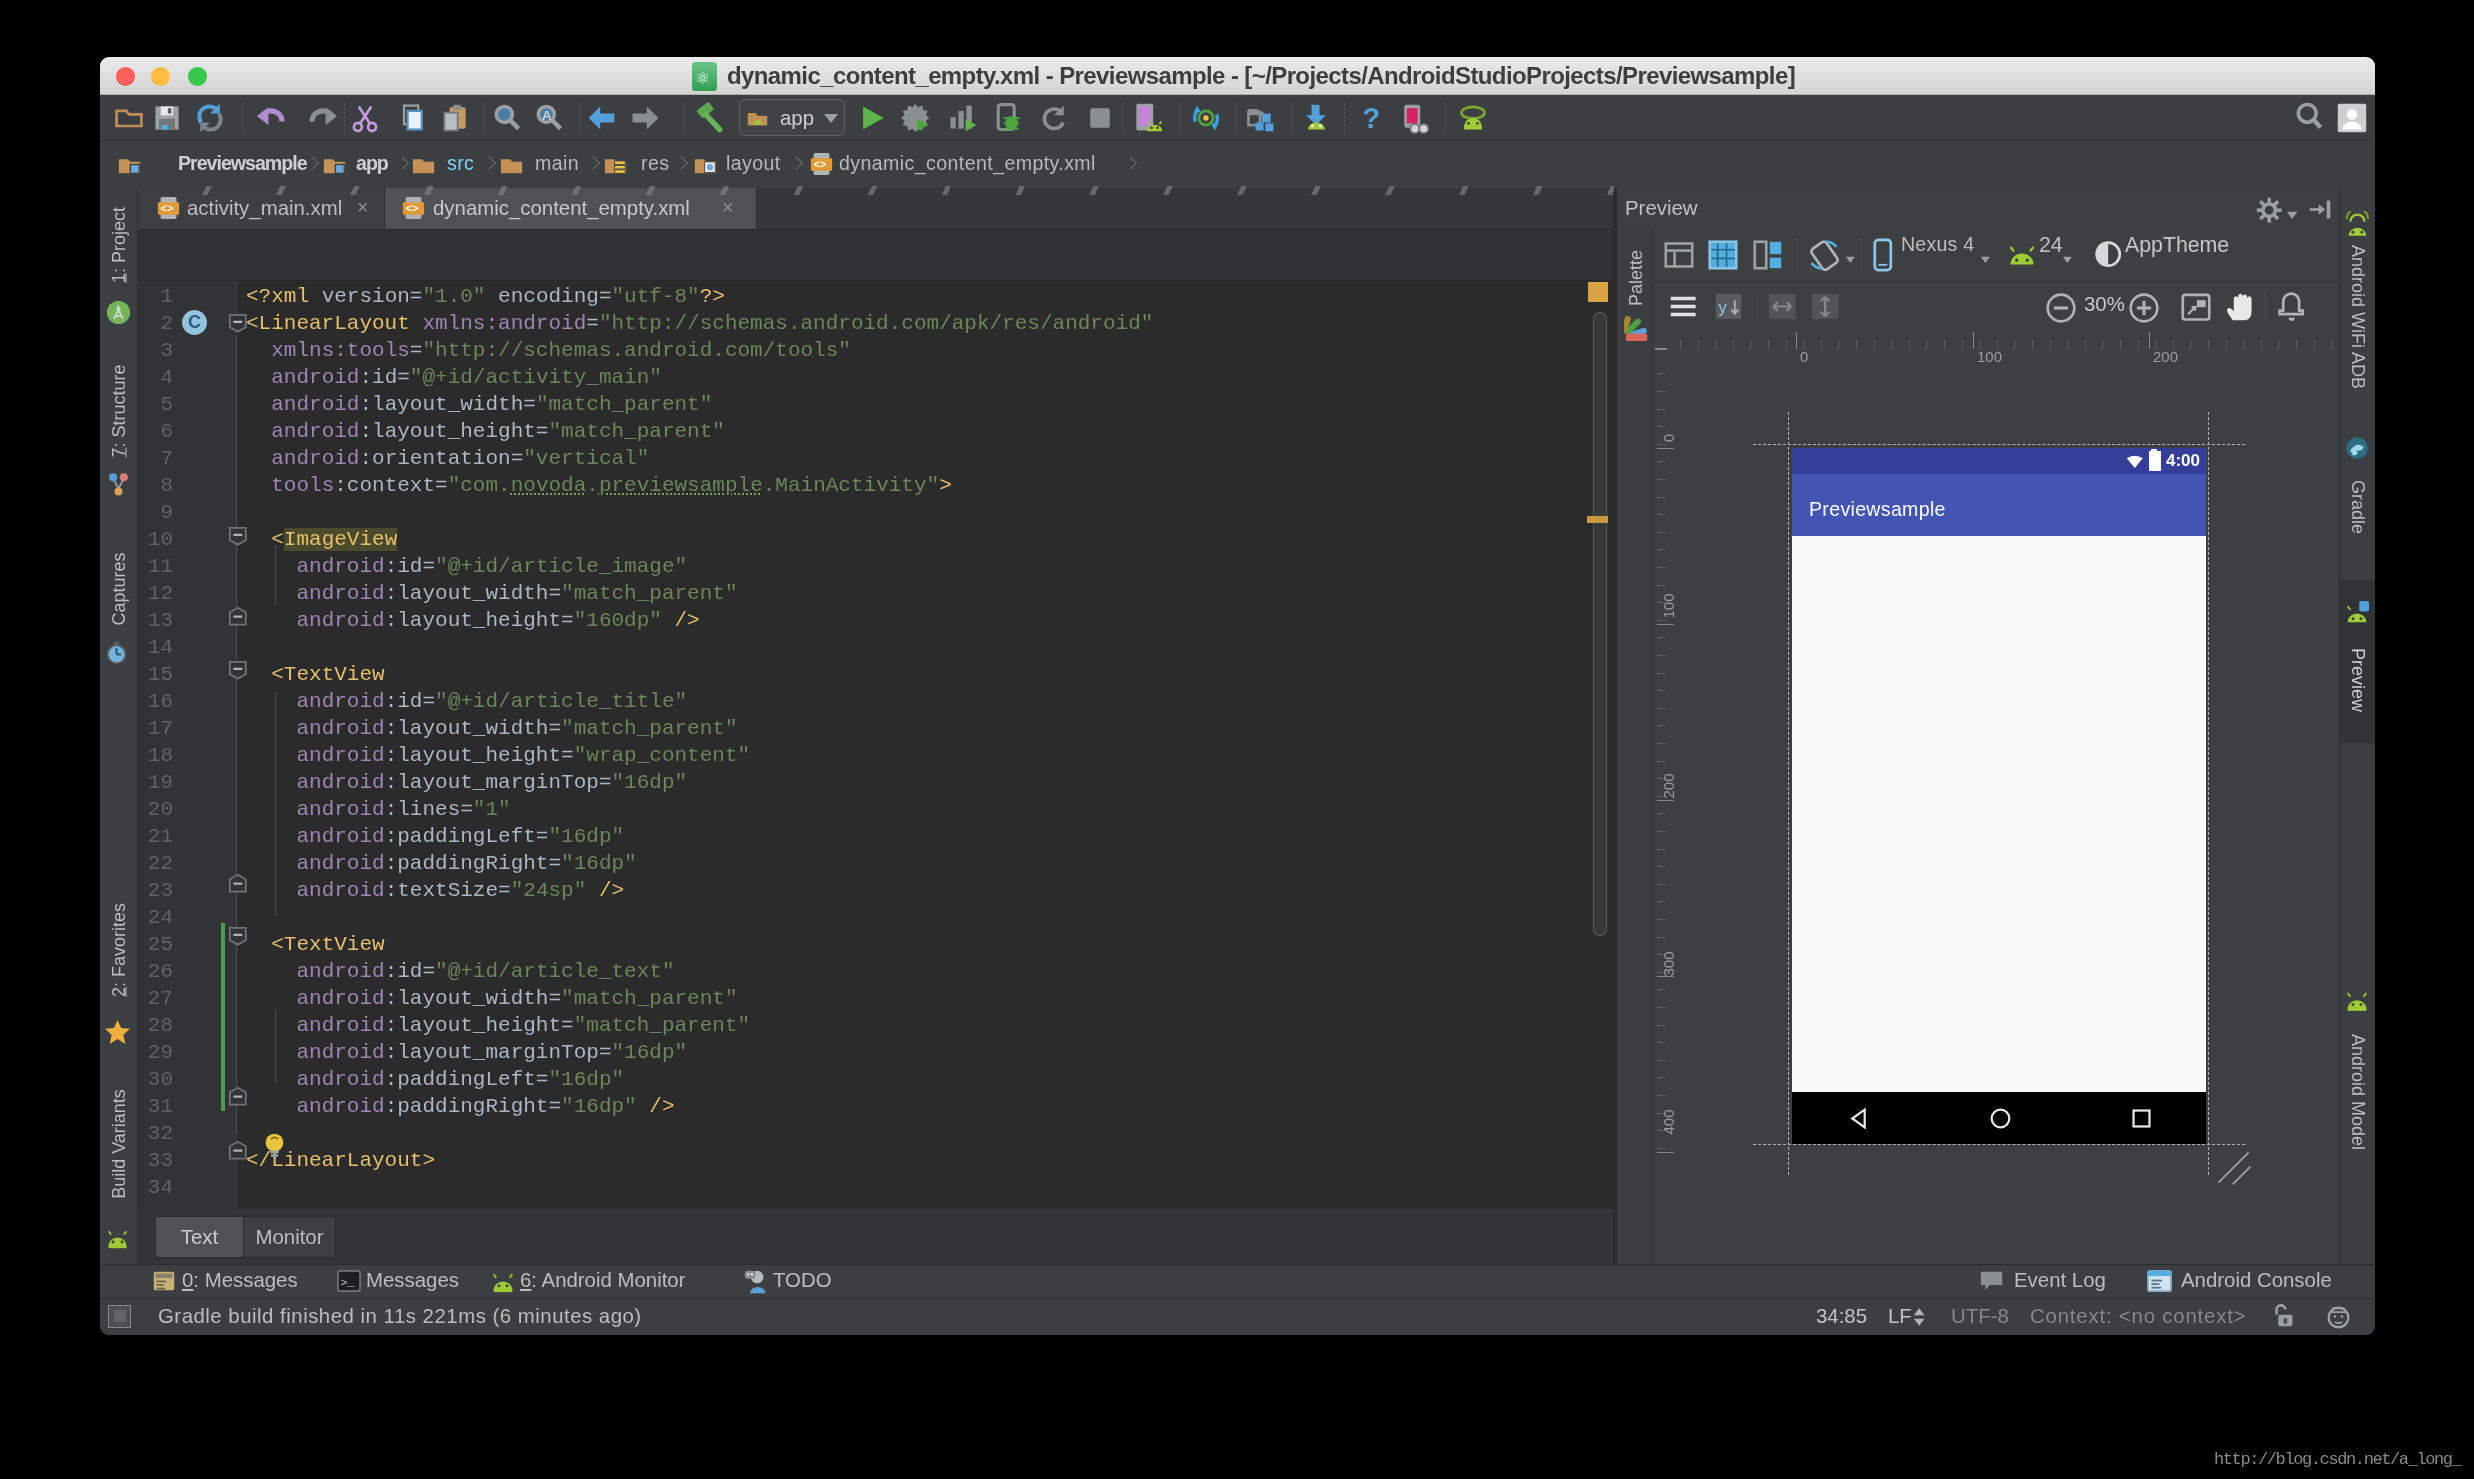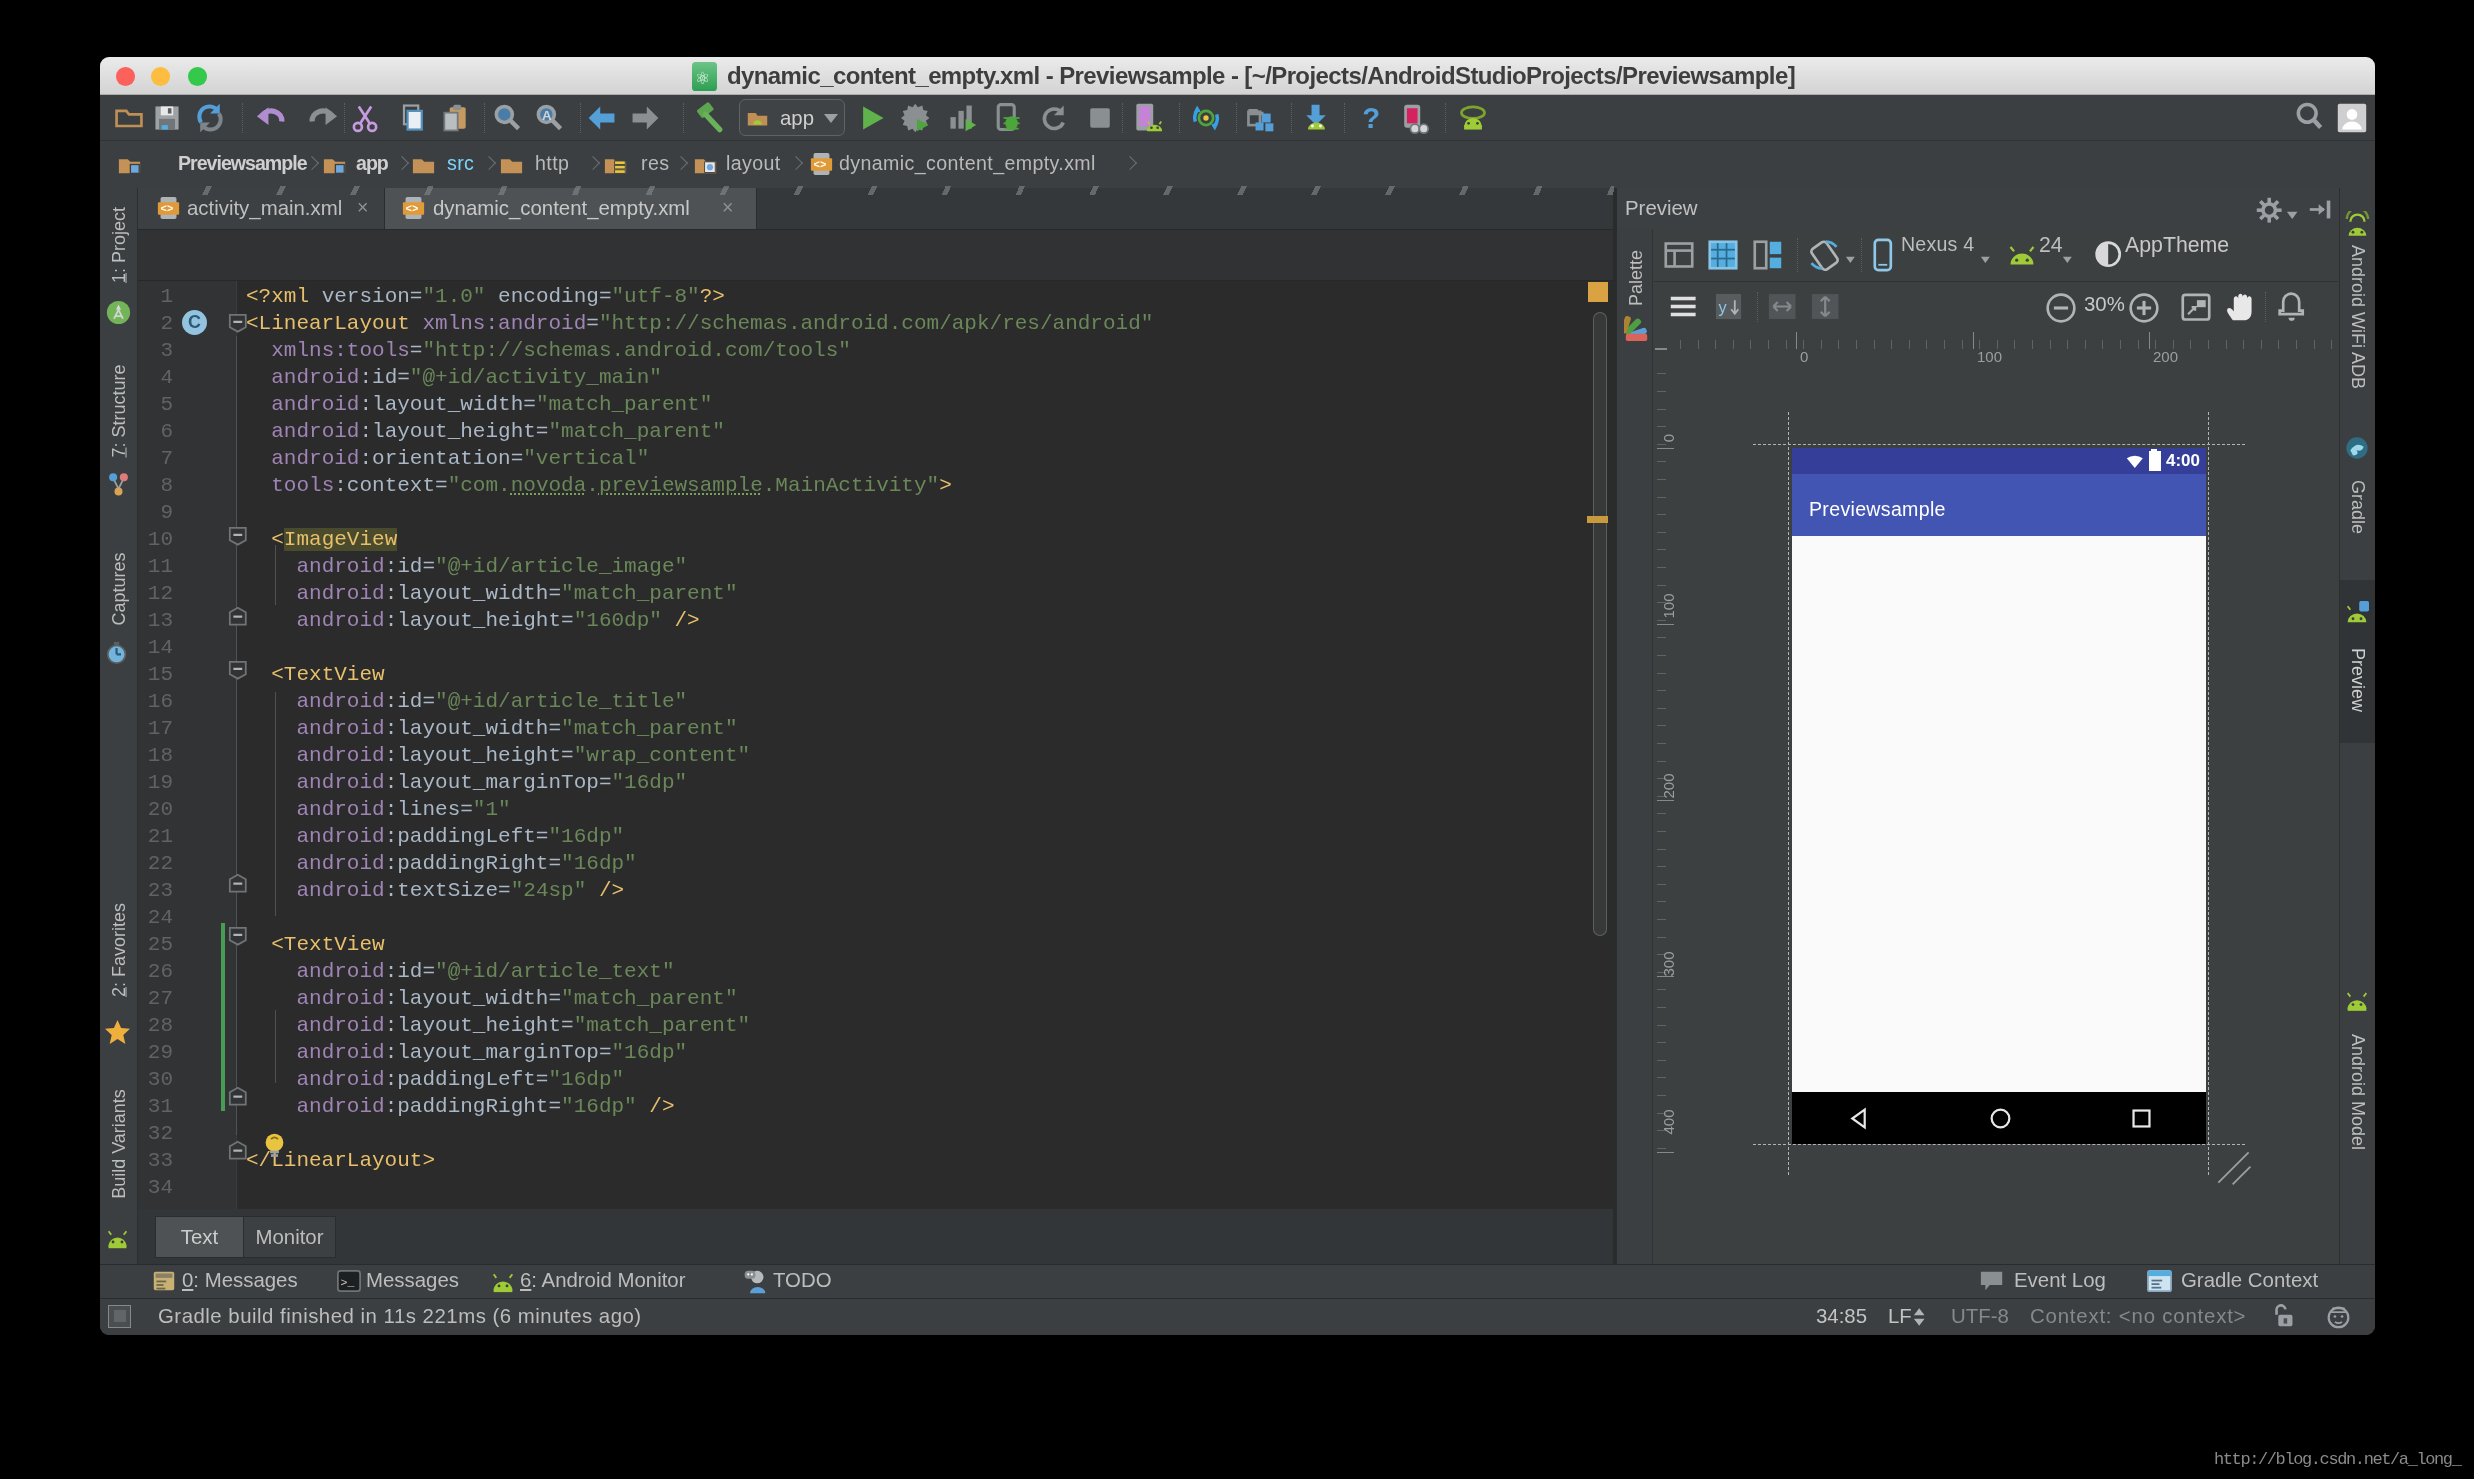--- a/index.html
+++ b/index.html
@@ -204,21 +204,21 @@
 <div class="abs" style="left:356px;top:141px;height:46px;line-height:45px;font-size:19.6px;font-weight:bold;color:#cfcfcf;letter-spacing:-1px;">app</div>
 <div class="abs" style="left:397px;top:158px;width:9.8px;height:9.8px;border-top:1.8px solid #6e7173;border-right:1.8px solid #6e7173;transform:rotate(45deg);"></div>
 <div class="abs" style="left:412px;top:153px;width:23px;height:23px;"><svg width="23" height="23" viewBox="0 0 26 26">
       <path d="M1 7 h10 l3 3 h11 v13 h-24z" fill="#c49157"></path>
     </svg></div>
 <div class="abs" style="left:447px;top:141px;height:46px;line-height:45px;font-size:19.6px;color:#7dd3fc;letter-spacing:0.4px;">src</div>
 <div class="abs" style="left:484px;top:158px;width:9.8px;height:9.8px;border-top:1.8px solid #6e7173;border-right:1.8px solid #6e7173;transform:rotate(45deg);"></div>
 <div class="abs" style="left:500px;top:153px;width:23px;height:23px;"><svg width="23" height="23" viewBox="0 0 26 26">
       <path d="M1 7 h10 l3 3 h11 v13 h-24z" fill="#c49157"></path>
     </svg></div>
-<div class="abs" style="left:535px;top:141px;height:46px;line-height:45px;font-size:19.6px;color:#b9b9b9;letter-spacing:0.4px;">http</div>
+<div class="abs" style="left:535px;top:141px;height:46px;line-height:45px;font-size:19.6px;color:#b9b9b9;letter-spacing:0.4px;">main</div>
 <div class="abs" style="left:588px;top:158px;width:9.8px;height:9.8px;border-top:1.8px solid #6e7173;border-right:1.8px solid #6e7173;transform:rotate(45deg);"></div>
 <div class="abs" style="left:604px;top:153px;width:23px;height:23px;"><svg width="23" height="23" viewBox="0 0 26 26">
       <path d="M1 7 h10 l3 3 h11 v13 h-24z" fill="#c49157"></path>
       <g fill="#e8c63e" stroke="#3c3f41" stroke-width="1">
         <rect x="12" y="9" width="12" height="4"></rect>
         <rect x="12" y="14" width="12" height="4"></rect>
         <rect x="12" y="19" width="12" height="4"></rect>
       </g>
     </svg></div>
 <div class="abs" style="left:641px;top:141px;height:46px;line-height:45px;font-size:19.6px;color:#b9b9b9;letter-spacing:0.4px;">res</div>
@@ -759,21 +759,21 @@
 <div class="abs" style="left:2014px;top:1269px;font-size:20.4px;color:#bdbdbd;">Event Log</div>
 <div class="abs" style="left:2147px;top:1269px;width:25px;height:24px;"><svg width="25" height="24" viewBox="0 0 28 27">
       <rect x="1" y="2" width="26" height="23" rx="2" fill="#cfe3f0" stroke="#8aa8bd" stroke-width="2"></rect>
       <rect x="1" y="2" width="26" height="6" fill="#54aee0"></rect>
       <g stroke="#54738a" stroke-width="2">
         <line x1="5" y1="13" x2="17" y2="13"></line>
         <line x1="5" y1="17" x2="14" y2="17"></line>
         <line x1="5" y1="21" x2="16" y2="21"></line>
       </g>
     </svg></div>
-<div class="abs" style="left:2181px;top:1269px;font-size:20.4px;color:#bdbdbd;">Gradle Context</div>
+<div class="abs" style="left:2181px;top:1269px;font-size:20.4px;color:#bdbdbd;">Android Console</div>
 
 <div class="abs" style="left:100px;top:1298px;width:2275px;height:37px;background:#3c3f41;border-top:1.8px solid #292b2d;border-radius:0 0 9px 9px;"></div>
 <div class="abs" style="left:108px;top:1305px;width:23px;height:23px;border:1.8px solid #85898c;background:#4a4e50;"></div>
 <div class="abs" style="left:114px;top:1310px;width:12.4px;height:12.4px;background:#616568;"></div>
 <div class="abs" style="left:158px;top:1305px;font-size:20.4px;color:#bdbdbd;letter-spacing:0.5px;">Gradle build finished in 11s 221ms (6 minutes ago)</div>
 <div class="abs" style="left:1816px;top:1305px;font-size:20.4px;color:#c3c3c3;">34:85</div>
 <div class="abs" style="left:1888px;top:1305px;font-size:20.4px;color:#c3c3c3;">LF</div>
 <div class="abs" style="left:1913px;top:1308px;width:12.4px;height:18px;"><svg width="12.4" height="18" viewBox="0 0 14 20">
       <path d="M7 0 l6 8 h-12z" fill="#b0b4b6"></path>
       <path d="M7 20 l6 -8 h-12z" fill="#b0b4b6"></path>

